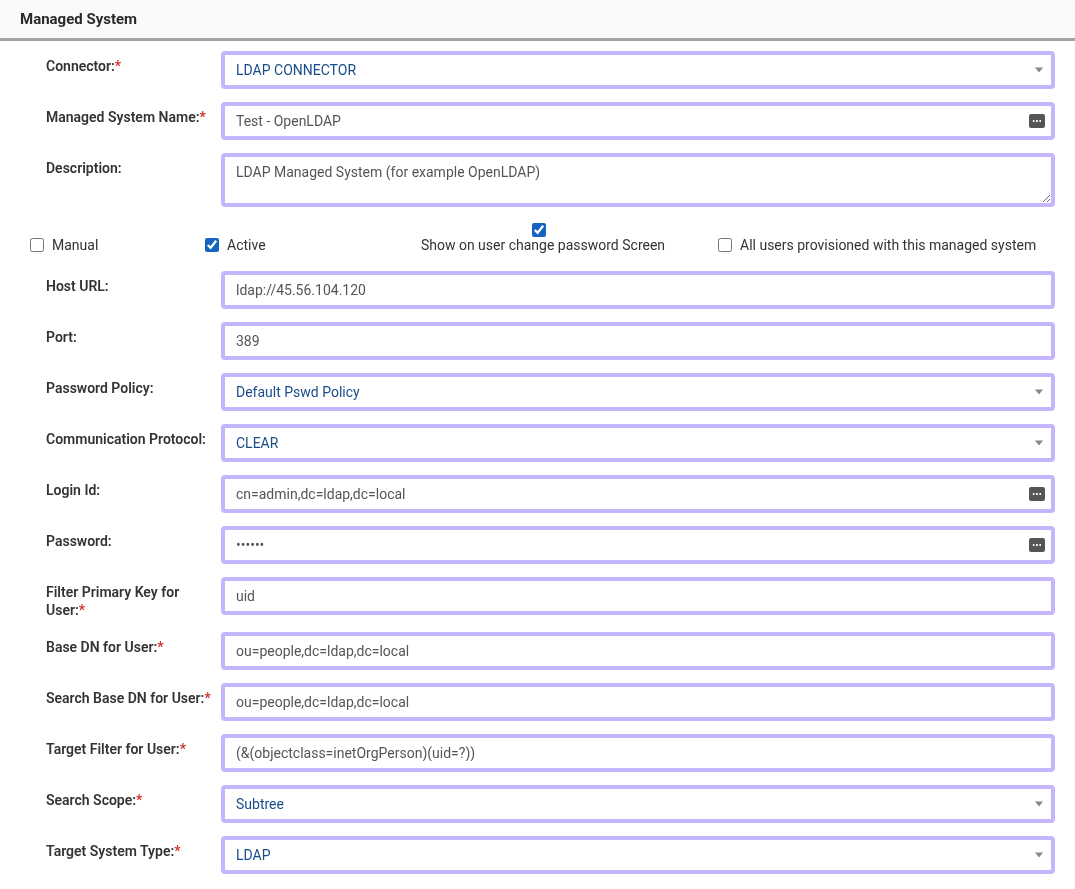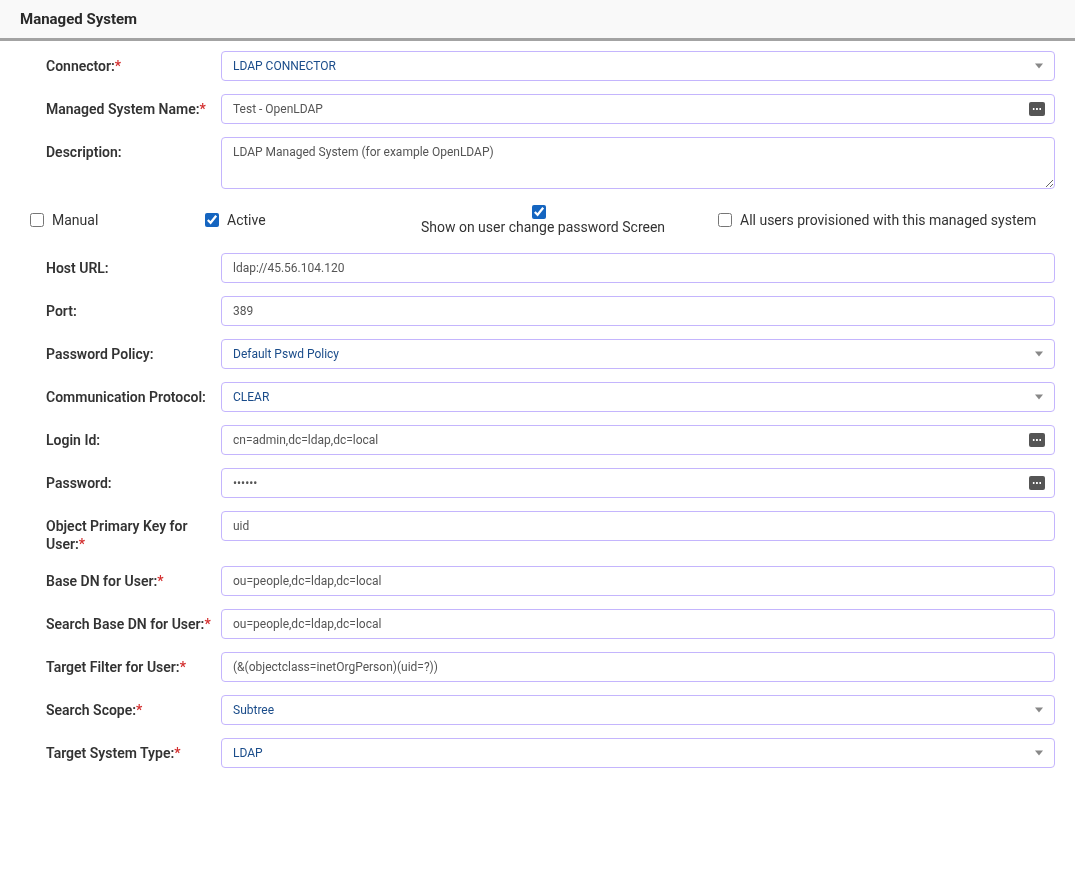--- a/index.html
+++ b/index.html
@@ -37,23 +37,23 @@
     margin-left: 16px;
   }
   .required { color: #d32f2f; }
   .form-control-wrap {
     flex: 1;
     position: relative;
   }
   .form-input, .form-select, .form-textarea {
     width: 100%;
     padding: 7px 11px;
-    border: 1px solid #c4b5fd;
+    border: 4px solid #c4b5fd;
     border-radius: 4px;
-    font-size: 12px;
+    font-size: 14px;
     color: #555;
     background: #fff;
     font-family: inherit;
   }
   .form-textarea {
     resize: vertical;
     min-height: 52px;
   }
   .form-select {
     color: #1a4c8a;
@@ -92,21 +92,21 @@
   }
   .trailing-icon::before {
     content: "";
     width: 10px;
     height: 2px;
     background:
       radial-gradient(circle, #fff 1px, transparent 1px) 0 0/3.3px 2px;
   }
   .checkbox-row {
     display: flex;
-    align-items: center;
+    align-items: flex-end;
     margin-bottom: 18px;
     margin-top: 6px;
   }
   .checkbox-group {
     display: flex;
     align-items: center;
     font-size: 14px;
     color: #333;
   }
   .checkbox-group.first { width: 175px; }
@@ -218,21 +218,21 @@
 
   <div class="form-row">
     <div class="form-label"><span>Password:</span></div>
     <div class="form-control-wrap">
       <input type="password" class="form-input input-trailing" value="••••••" style="">
       <div class="trailing-icon"></div>
     </div>
   </div>
 
   <div class="form-row">
-    <div class="form-label"><span>Object Primary Key for User:</span><span class="required">*</span></div>
+    <div class="form-label"><span>Filter Primary Key for User:</span><span class="required">*</span></div>
     <div class="form-control-wrap">
       <input type="text" class="form-input" value="uid" style="">
     </div>
   </div>
 
   <div class="form-row">
     <div class="form-label"><span>Base DN for User:</span><span class="required">*</span></div>
     <div class="form-control-wrap">
       <input type="text" class="form-input" value="ou=people,dc=ldap,dc=local" style="">
     </div>

